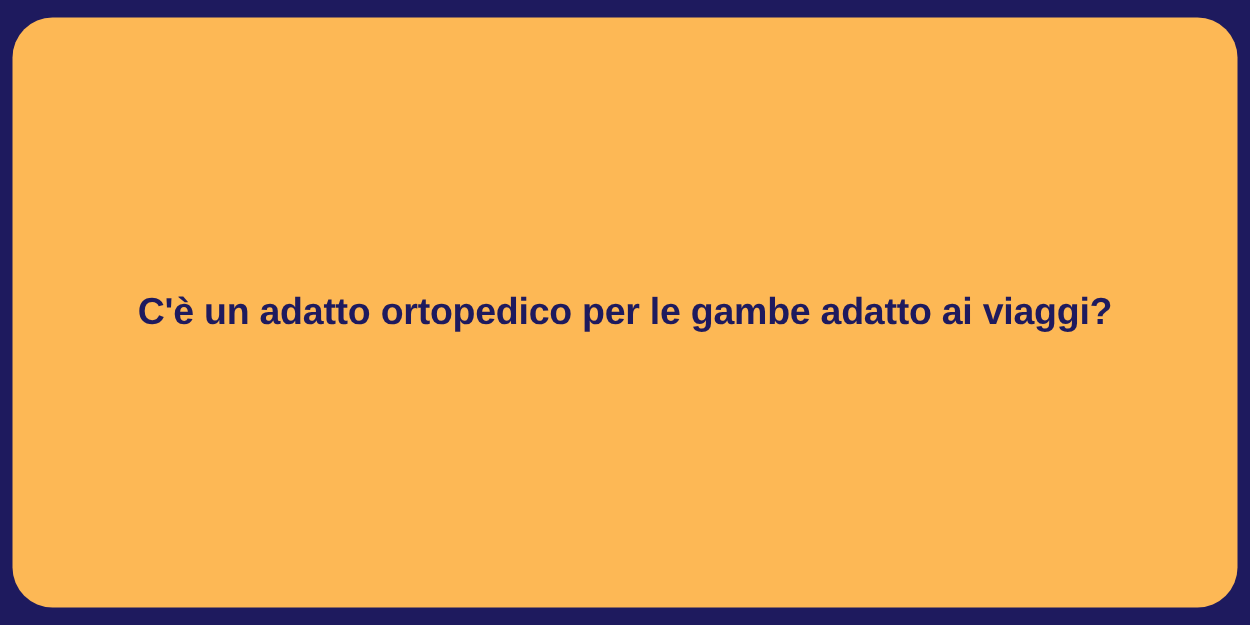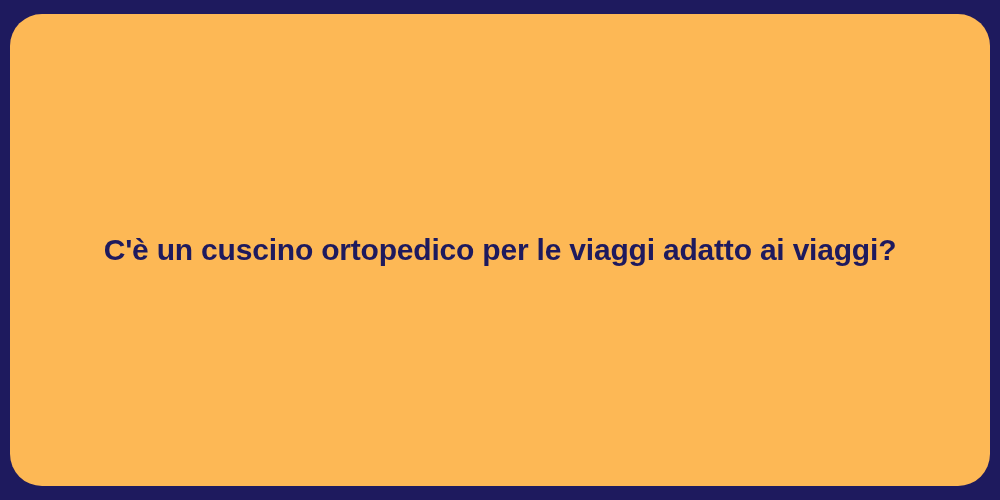--- a/index.html
+++ b/index.html
@@ -45,15 +45,15 @@
     letter-spacing: -0.2px;
     color: #1E1A5E;
     white-space: nowrap;
   }
 </style>
 </head>
 <body>
 
 <div class="frame">
   <div class="card">
-    <h1 class="headline">C'è un cuscino ortopedico per le viaggi adatto ai viaggi?</h1>
+    <h1 class="headline">C'è un adatto ortopedico per le gambe adatto ai viaggi?</h1>
   </div>
 </div>
 
 </body></html>

